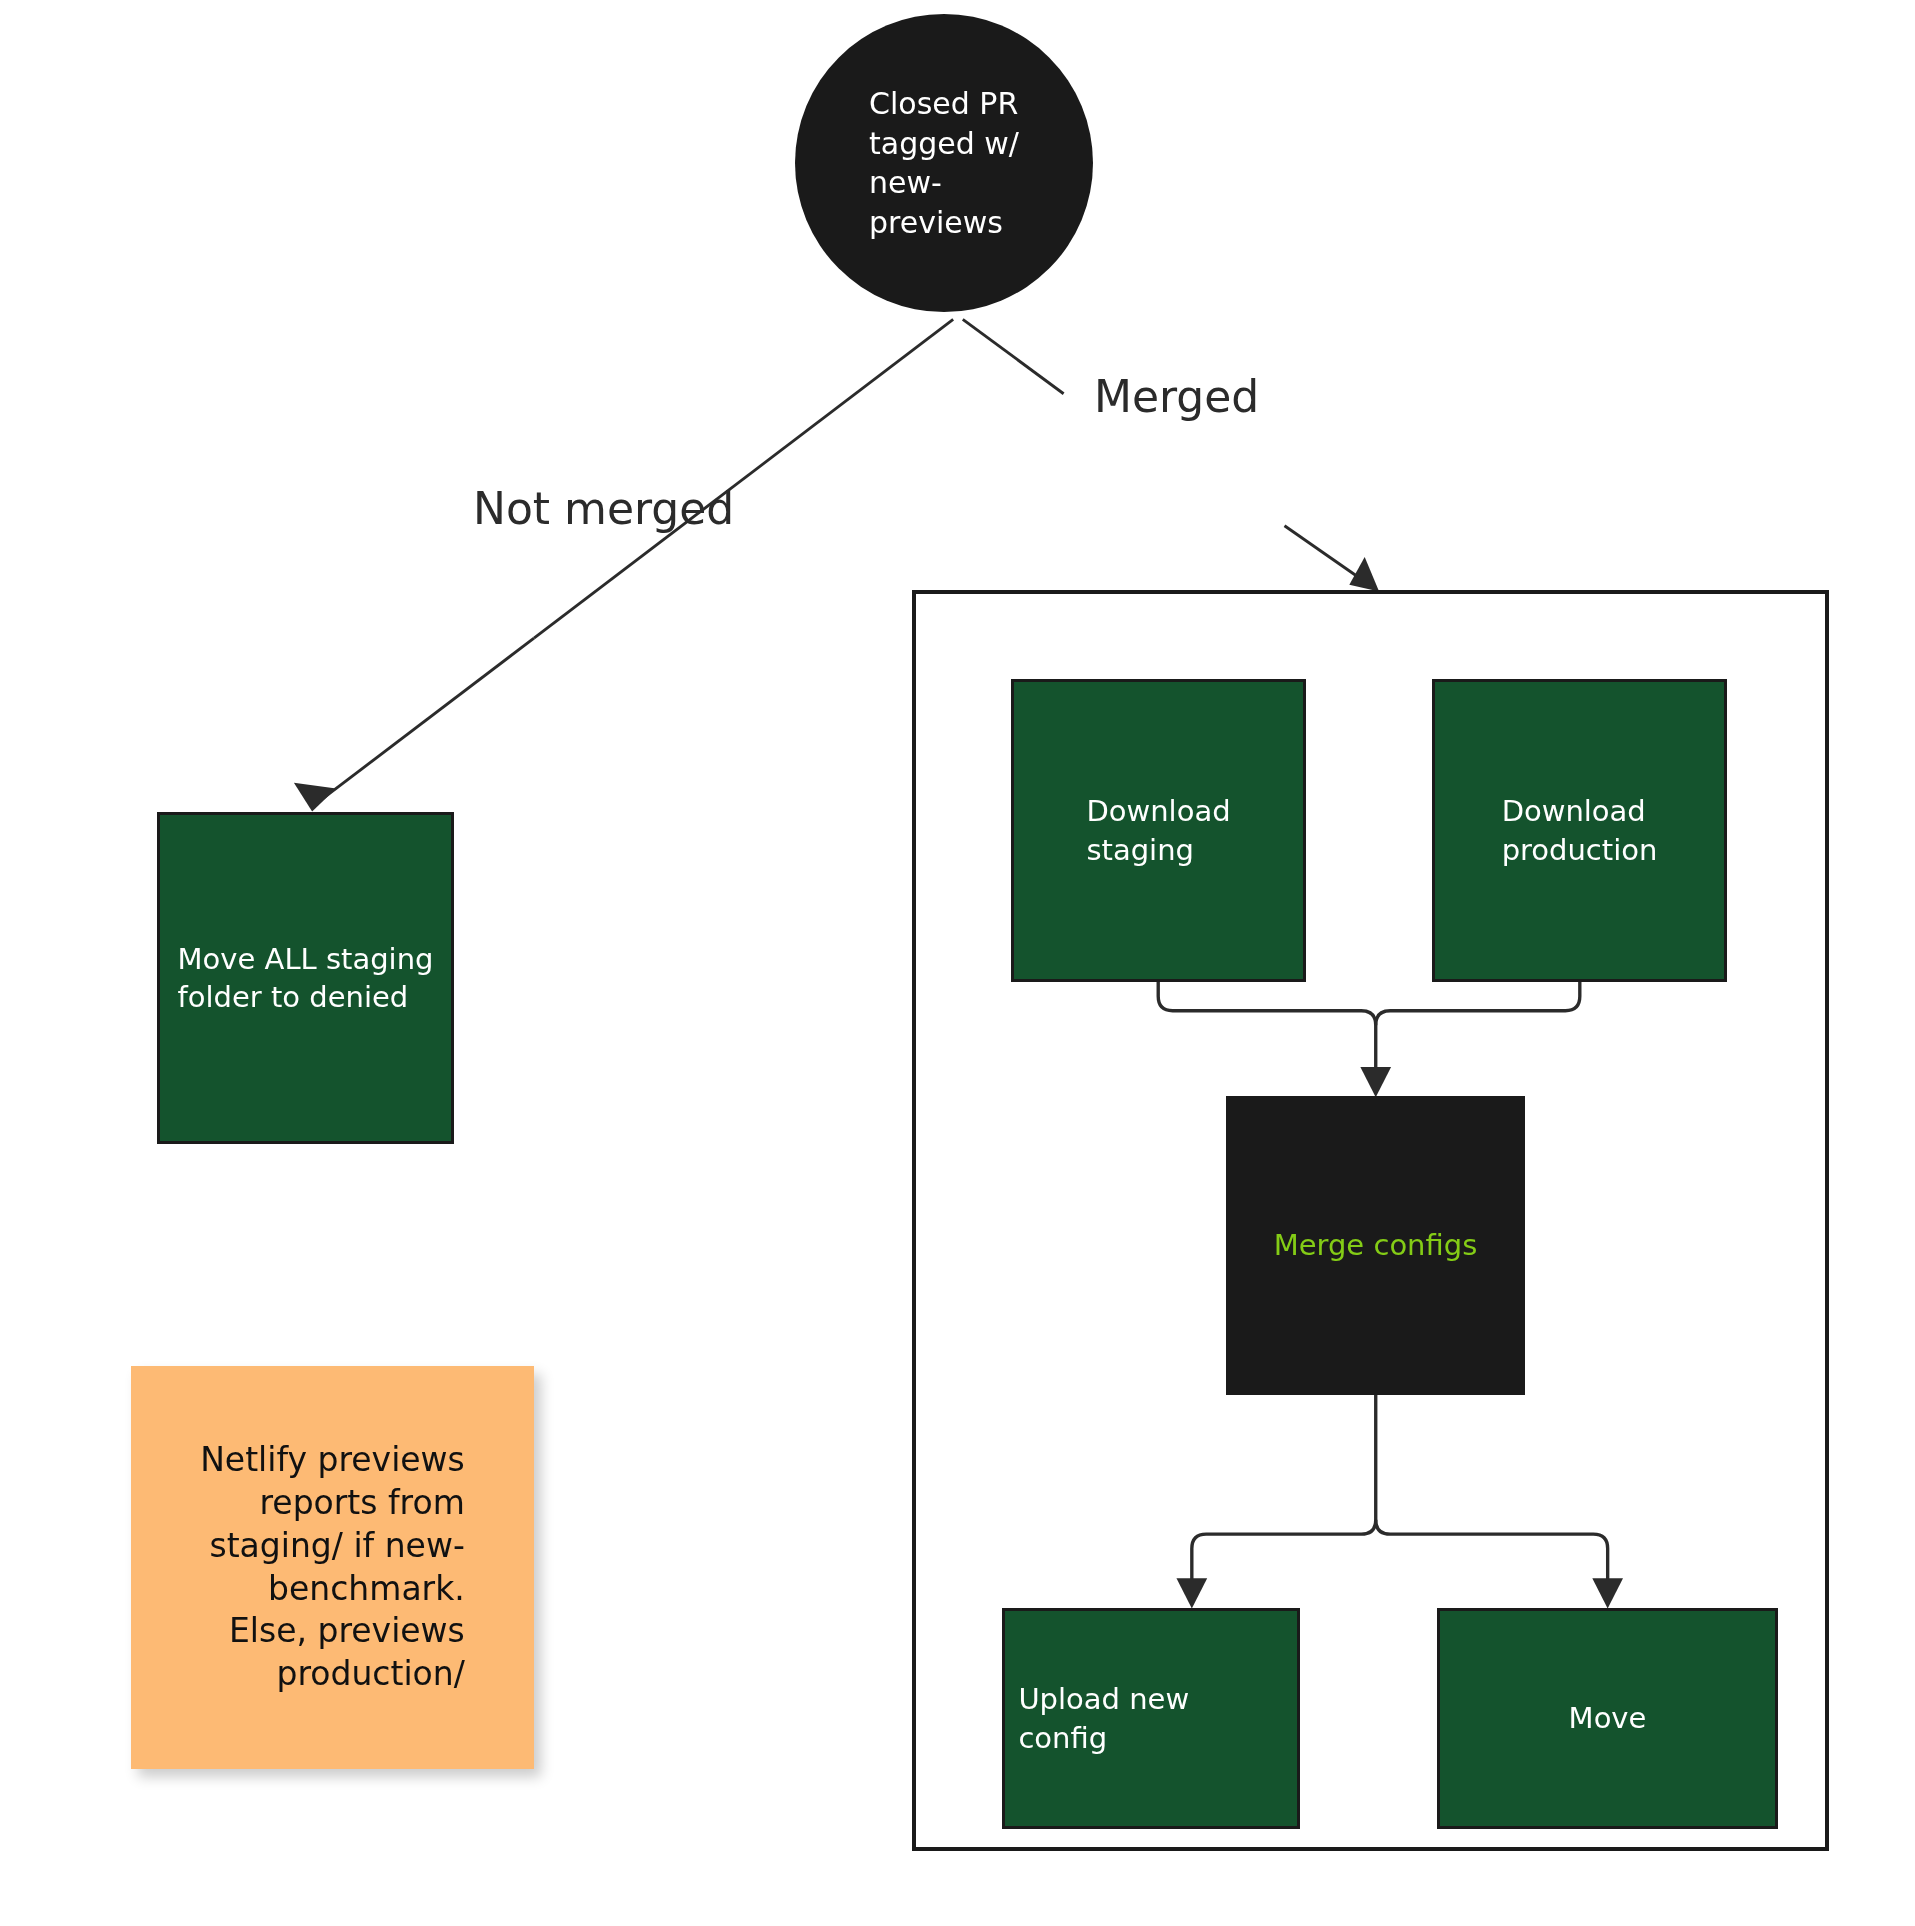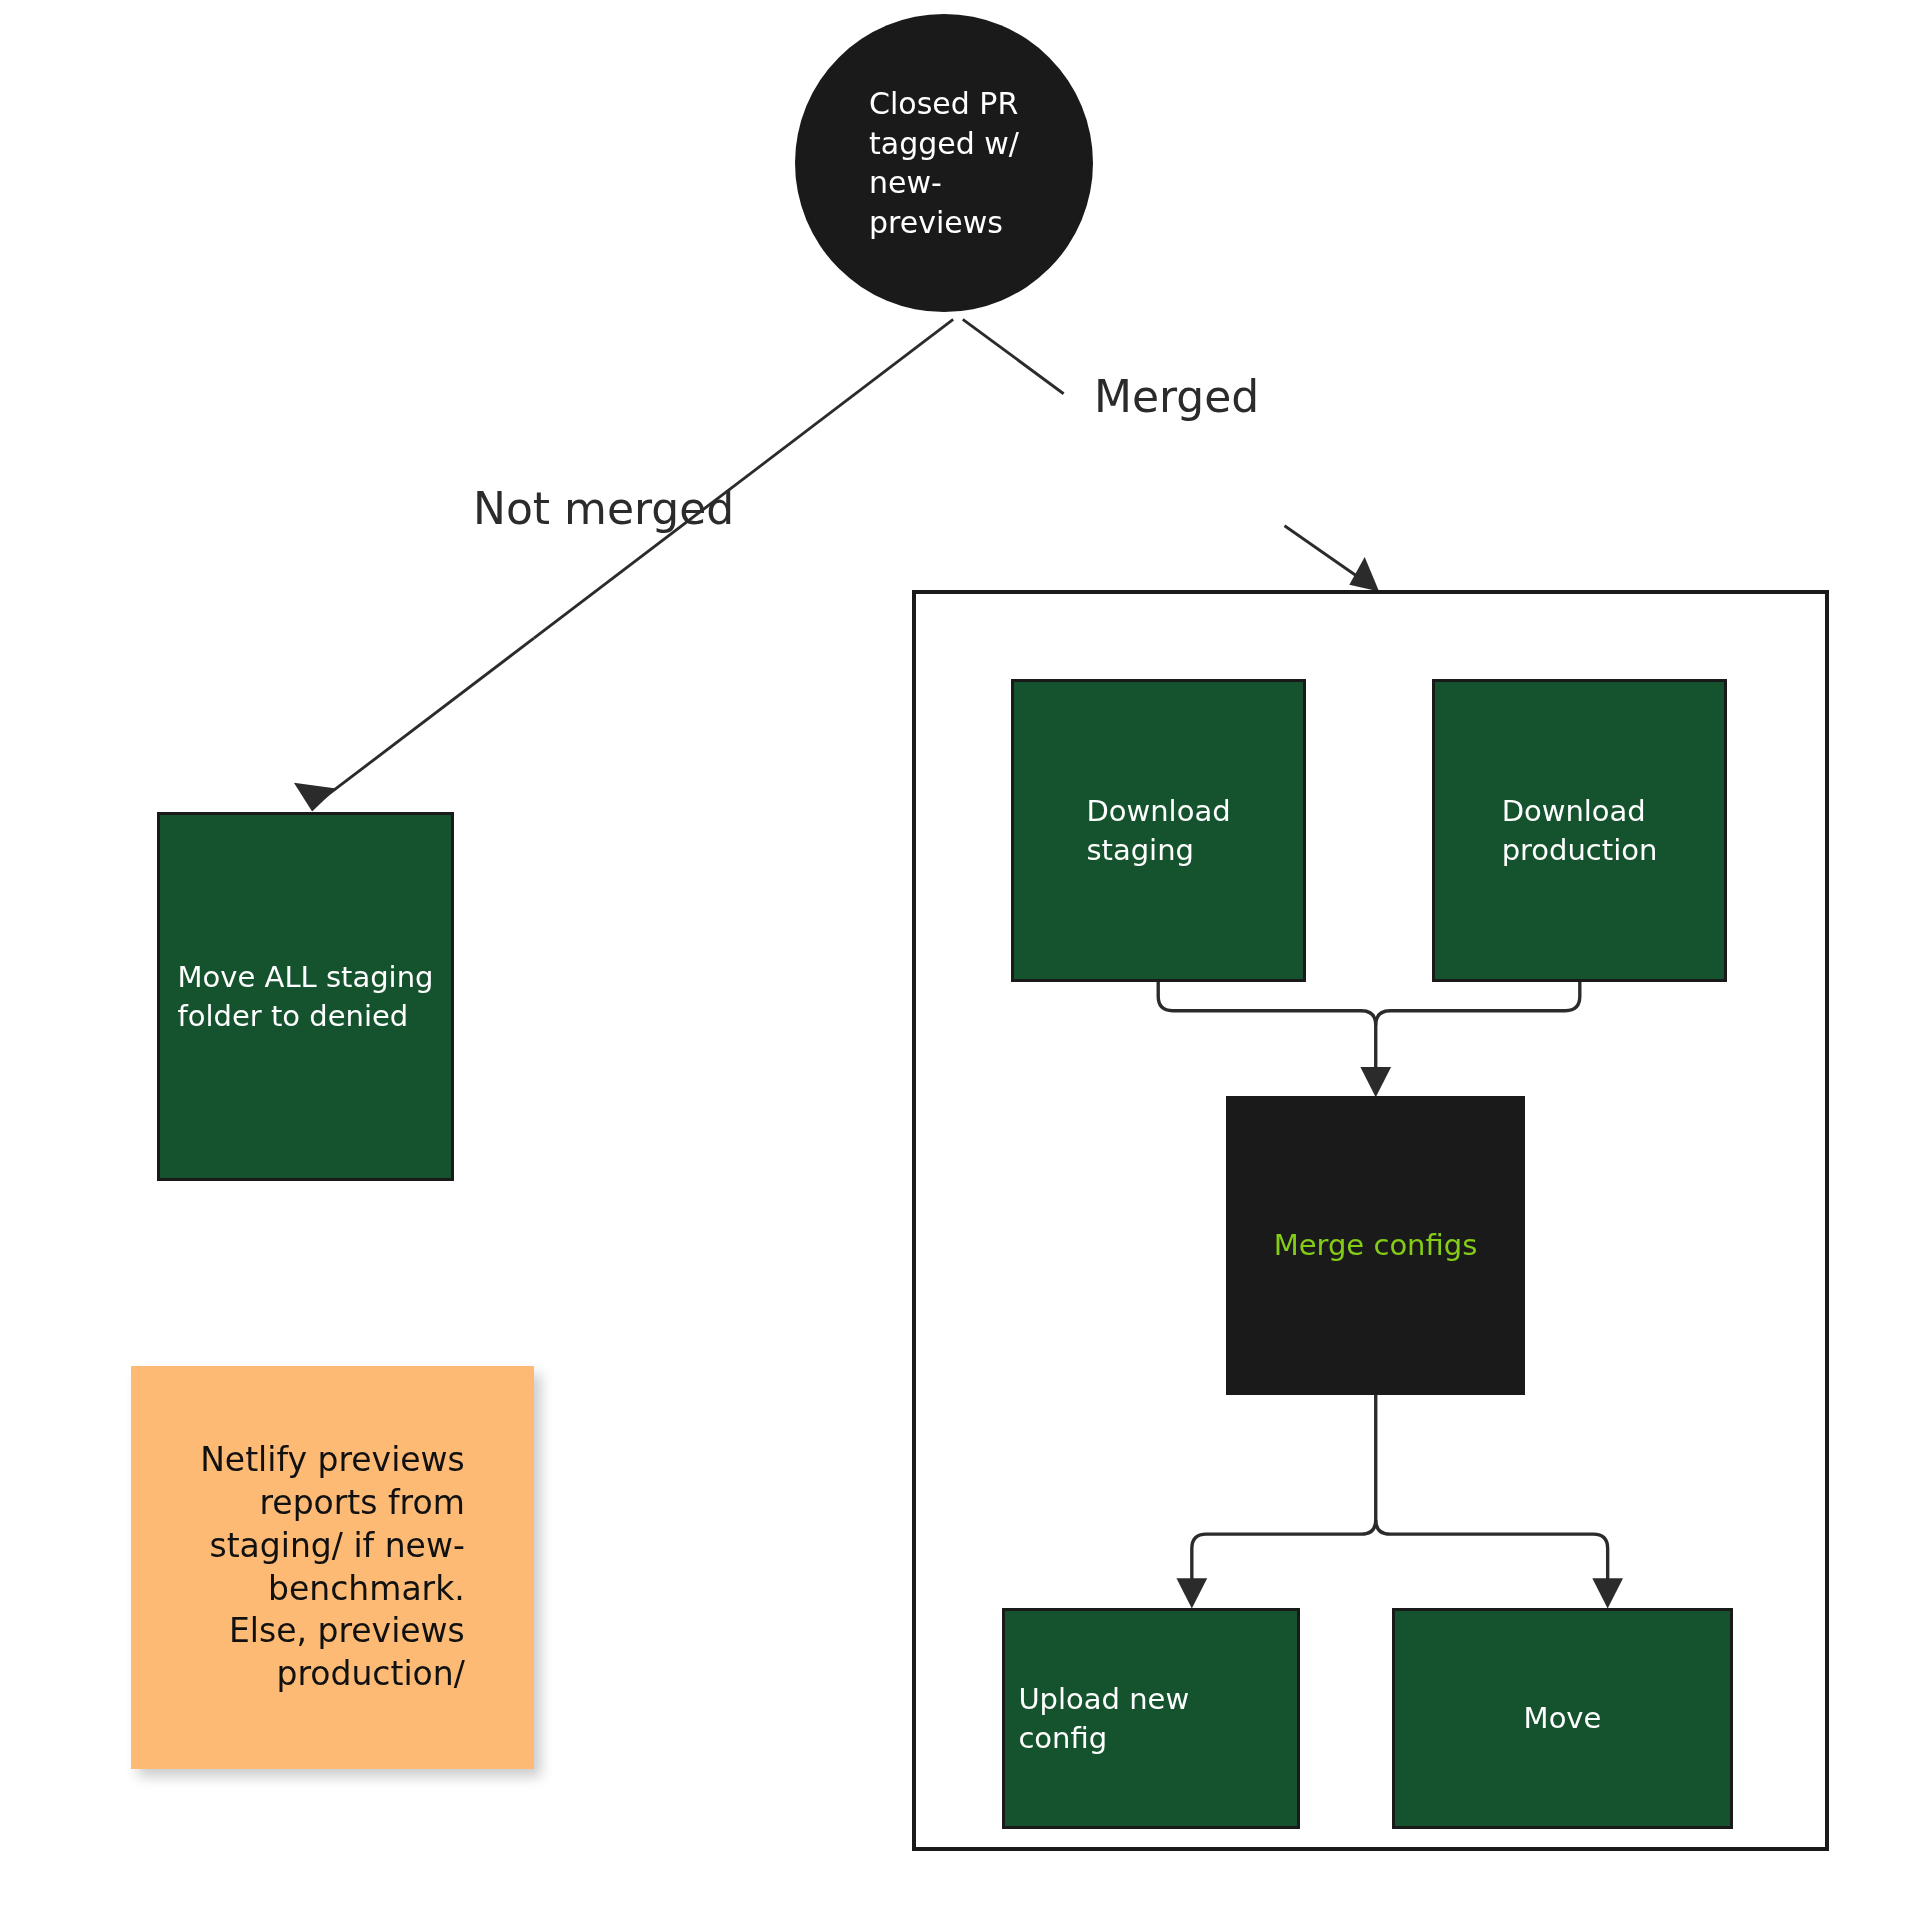--- a/index.html
+++ b/index.html
@@ -167,21 +167,21 @@
       <span class="txt-line">tagged w/</span>
       <span class="txt-line">new-</span>
       <span class="txt-line">previews</span>
     </span>
   </div>
 
   <div class="edge-label" style="left:1054px; top:375px;margin-left:40px;">Merged</div>
 
   <div class="edge-label" style="left:473px; top:487px;">Not merged</div>
 
-  <div class="node node-rect-red" style="left:157px; top:812px; width:297px; height:369px;">
+  <div class="node node-rect-red" style="left:157px; top:812px; width:297px; height:332px;">
     <span>
       <span class="txt-line">Move ALL staging</span>
       <span class="txt-line">folder to denied</span>
     </span>
   </div>
 
   <div class="sticky-note" style="left:131px; top:1366px; width:403px; height:403px;">
     <span>
       <span class="txt-line">Netlify previews</span>
       <span class="txt-line">reports from</span>
@@ -213,20 +213,20 @@
       <span class="txt-line">Merge configs</span>
     </span>
   </div>
 
   <div class="node node-rect-red" style="left:1002px; top:1608px; width:298px; height:221px;">
     <span>
       <span class="txt-line">Upload new config</span>
     </span>
   </div>
 
-  <div class="node node-rect-red" style="left:1392px; top:1608px; width:341px; height:221px;">
+  <div class="node node-rect-red" style="left:1437px; top:1608px; width:341px; height:221px;">
     <span>
       <span class="txt-line">Move</span>
     </span>
   </div>
 
 </div>
 
 
 </body></html>

